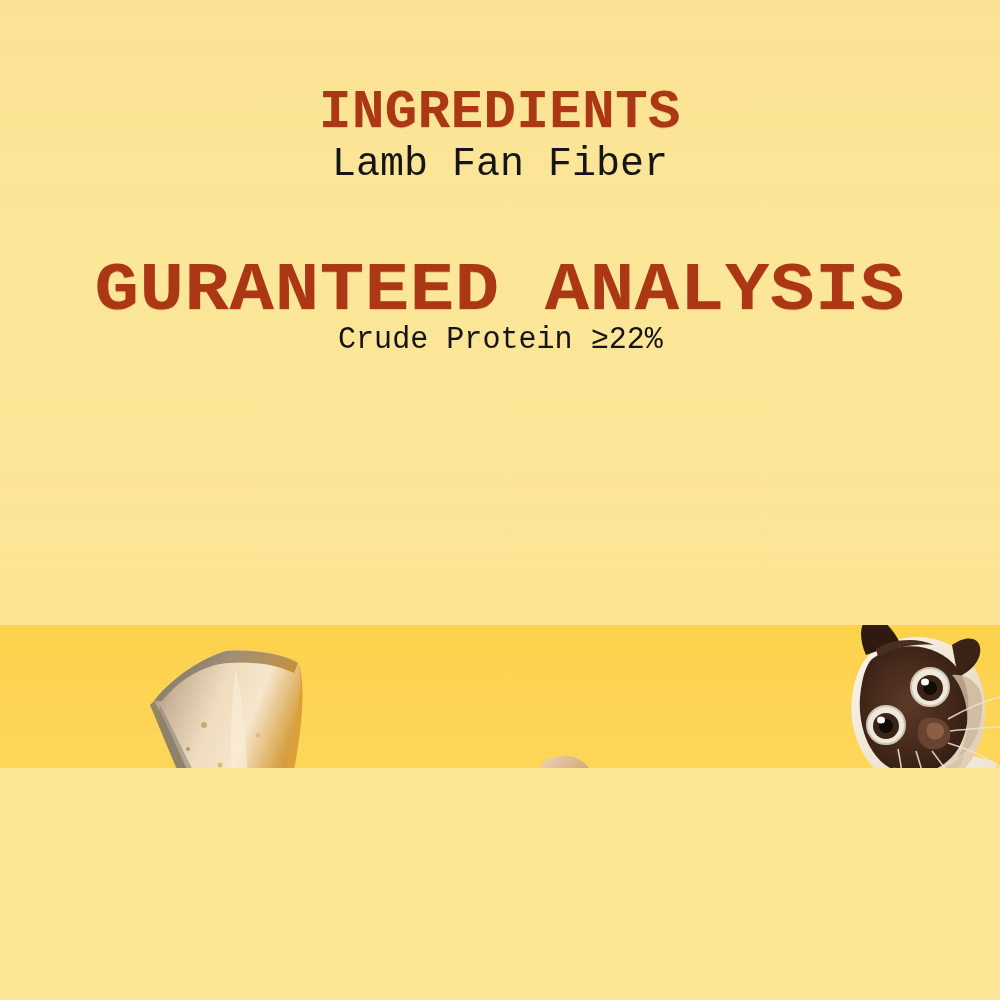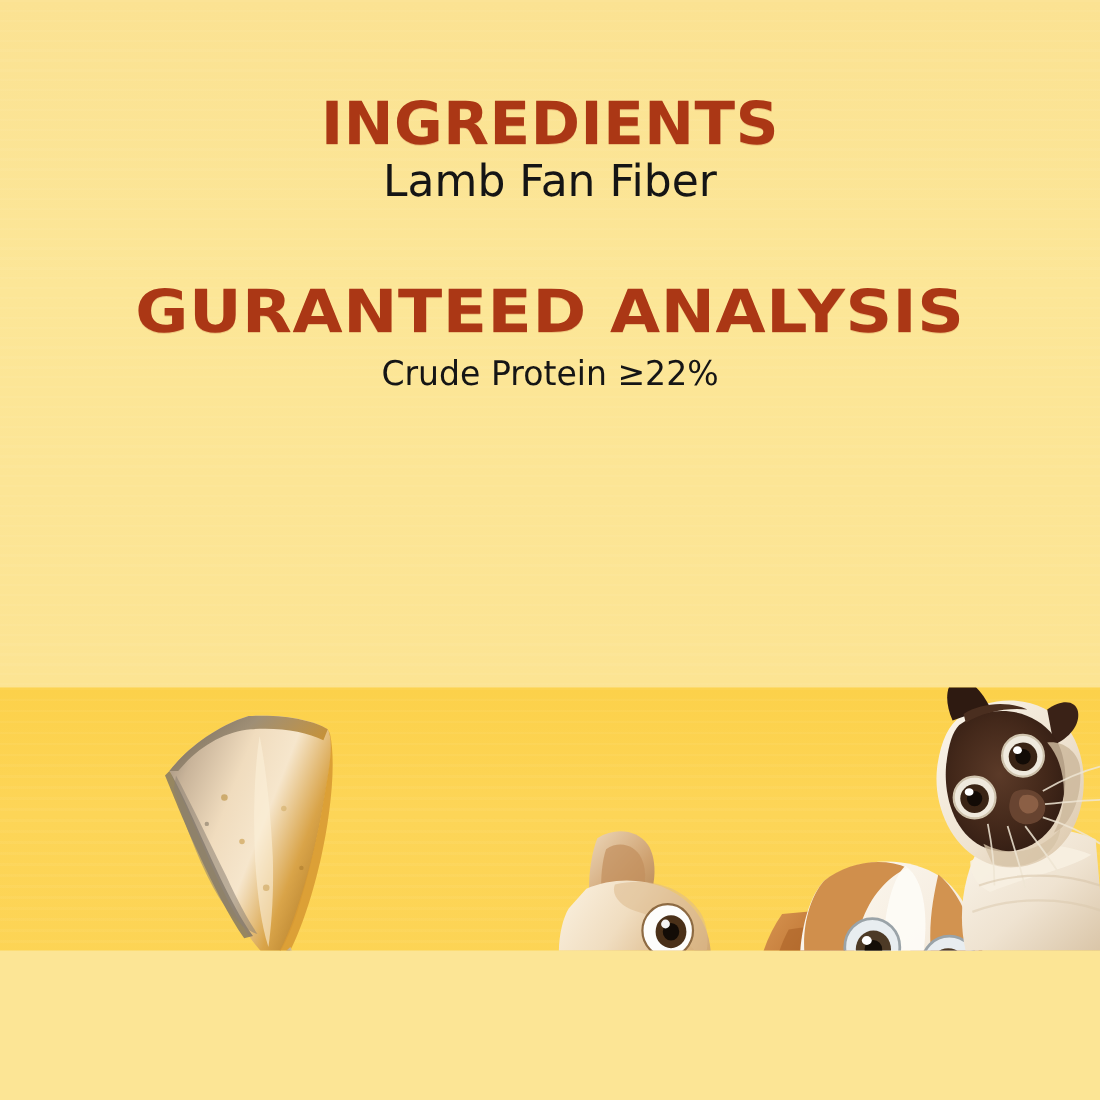--- a/index.html
+++ b/index.html
@@ -1,21 +1,21 @@
 <!DOCTYPE html>
 <html><head>
 <meta charset="utf-8">
 <style>
   html,body{margin:0;padding:0;}
   body{
     width:1000px;height:1000px;overflow:hidden;
     font-family:"DejaVu Sans","Liberation Sans",sans-serif;
     background:#fce595;
   }
-  #page{position:relative;width:1000px;height:864px;overflow:hidden;}
+  #page{position:relative;width:1000px;height:768px;overflow:hidden;font-family:Liberation Mono, monospace;}
 
   
   .info-panel{
     position:absolute;left:0;top:0;width:1000px;height:625px;
     background:
       repeating-linear-gradient(to bottom,
         rgba(255,255,255,0.035) 0px, rgba(255,255,255,0.035) 2px,
         rgba(0,0,0,0.0) 2px, rgba(0,0,0,0.0) 9px),
       linear-gradient(to bottom,#fbe292 0%,#fce697 42%,#fce493 100%);
     text-align:center;
@@ -28,21 +28,21 @@
     white-space:nowrap;
     text-shadow:0 1px 0 rgba(171,55,21,0.20);
   }
   .h-ingredients{
     position:absolute;left:0;top:86px;width:1000px;
     font-size:54px;
     transform:scaleX(1.0);
   }
   .h-analysis{
     position:absolute;left:0;top:257px;width:1000px;
-    font-size:54px;
+    font-size:68px;
   }
   .h-analysis .inner{display:inline-block;transform:scaleX(1.09);transform-origin:center;}
   .body-line{
     color:#151515;
     font-weight:normal;
     line-height:1;
     white-space:nowrap;
   }
   .sub-ingredient{
     position:absolute;left:0;top:145px;width:1000px;font-size:40px;

